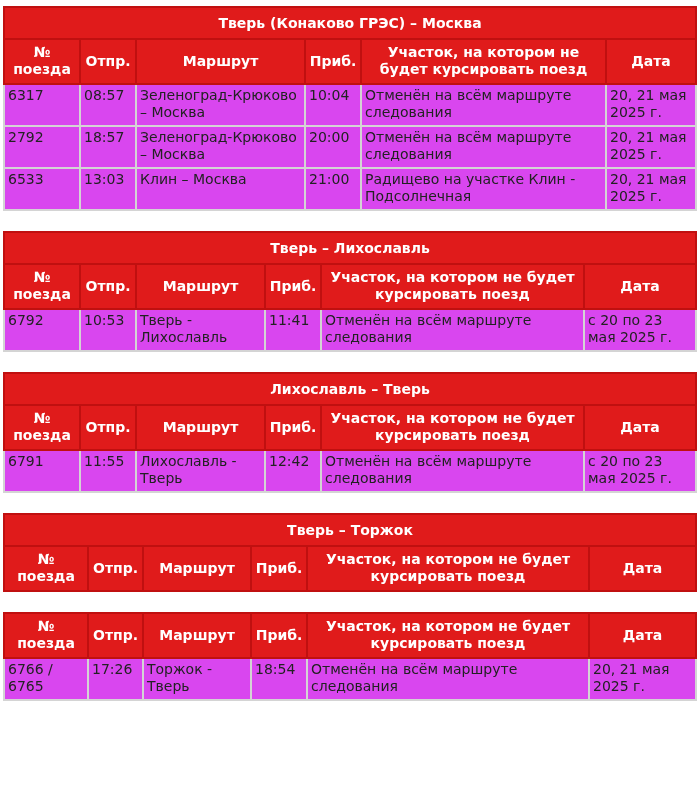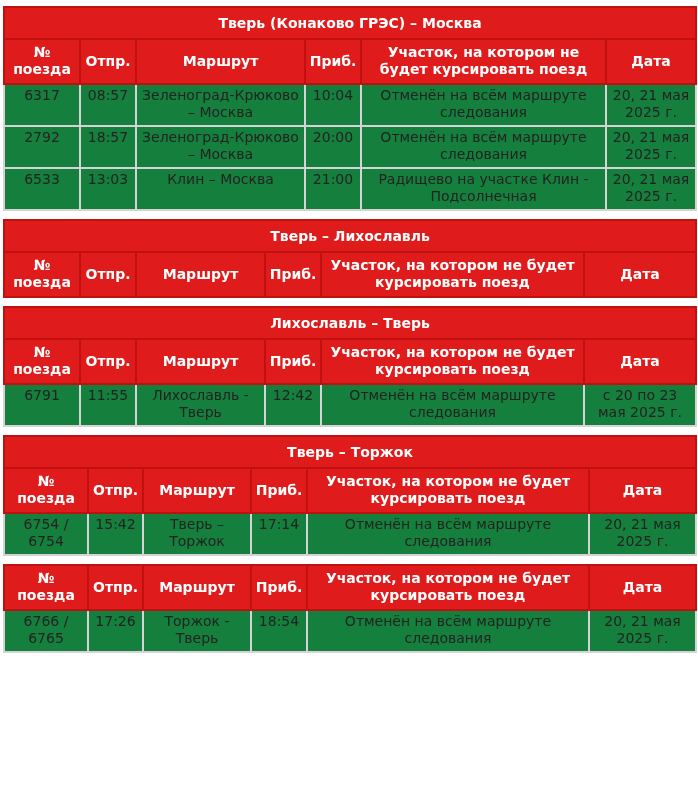--- a/index.html
+++ b/index.html
@@ -2,21 +2,21 @@
 <html><head>
 <meta charset="utf-8">
 <style>
   html, body { margin: 0; padding: 0; background: #ffffff; }
   body { width: 698px; height: 805px; overflow: hidden; font-family: "DejaVu Sans", sans-serif; }
   .wrap { padding: 6px 3px 0 3px; }
   table.sched {
     border-collapse: collapse;
     width: 692px;
     table-layout: fixed;
-    margin-bottom: 8px;
+    margin-bottom: 20px;
     border-radius: 16px;
   }
   table.sched td, table.sched th {
     border: 2px solid #d4d4d4;
     vertical-align: top;
     font-size: 14px;
     line-height: 17px;
     padding: 2px 3px;
     color: #222;
   }
@@ -27,21 +27,21 @@
     border-color: #c01010;
     text-align: center;
     vertical-align: middle;
   }
   table.sched th.title {
     height: 24px;
     padding: 3px 3px;
     border-bottom: 1px solid #b80e0e;
   }
   table.sched tr.head th { height: 38px; padding: 2px 3px 3px 3px; }
-  table.sched td { height: 36px; background: #15803d; text-align: center; }
+  table.sched td { height: 36px; background: #d946ef; }
 </style>
 </head>
 <body>
 
 <div class="wrap">
 
   <table class="sched">
     <colgroup>
         <col style="width:76px">
         <col style="width:56px">
@@ -103,20 +103,28 @@
           <th class="title" colspan="6">Тверь – Лихославль</th>
         </tr>
     <tr class="head">
       <th>№ поезда</th>
       <th>Отпр.</th>
       <th>Маршрут</th>
       <th>Приб.</th>
       <th>Участок, на котором не будет курсировать поезд</th>
       <th>Дата</th>
     </tr>
+    <tr>
+      <td>6792</td>
+      <td>10:53</td>
+      <td>Тверь - Лихославль</td>
+      <td>11:41</td>
+      <td>Отменён на всём маршруте следования</td>
+      <td>с 20 по 23 мая 2025 г.</td>
+    </tr>
   </tbody>
     </table>
 
   <table class="sched">
     <colgroup>
         <col style="width:76px">
         <col style="width:56px">
         <col style="width:129px">
         <col style="width:56px">
         <col style="width:263px">
@@ -159,28 +167,20 @@
           <th class="title" colspan="6">Тверь – Торжок</th>
         </tr>
     <tr class="head">
       <th>№ поезда</th>
       <th>Отпр.</th>
       <th>Маршрут</th>
       <th>Приб.</th>
       <th>Участок, на котором не будет курсировать поезд</th>
       <th>Дата</th>
     </tr>
-    <tr>
-      <td>6754 / 6754</td>
-      <td>15:42</td>
-      <td>Тверь – Торжок</td>
-      <td>17:14</td>
-      <td>Отменён на всём маршруте следования</td>
-      <td>20, 21 мая 2025 г.</td>
-    </tr>
   </tbody>
     </table>
 
   <table class="sched">
     <colgroup>
         <col style="width:84px">
         <col style="width:55px">
         <col style="width:108px">
         <col style="width:56px">
         <col style="width:282px">

